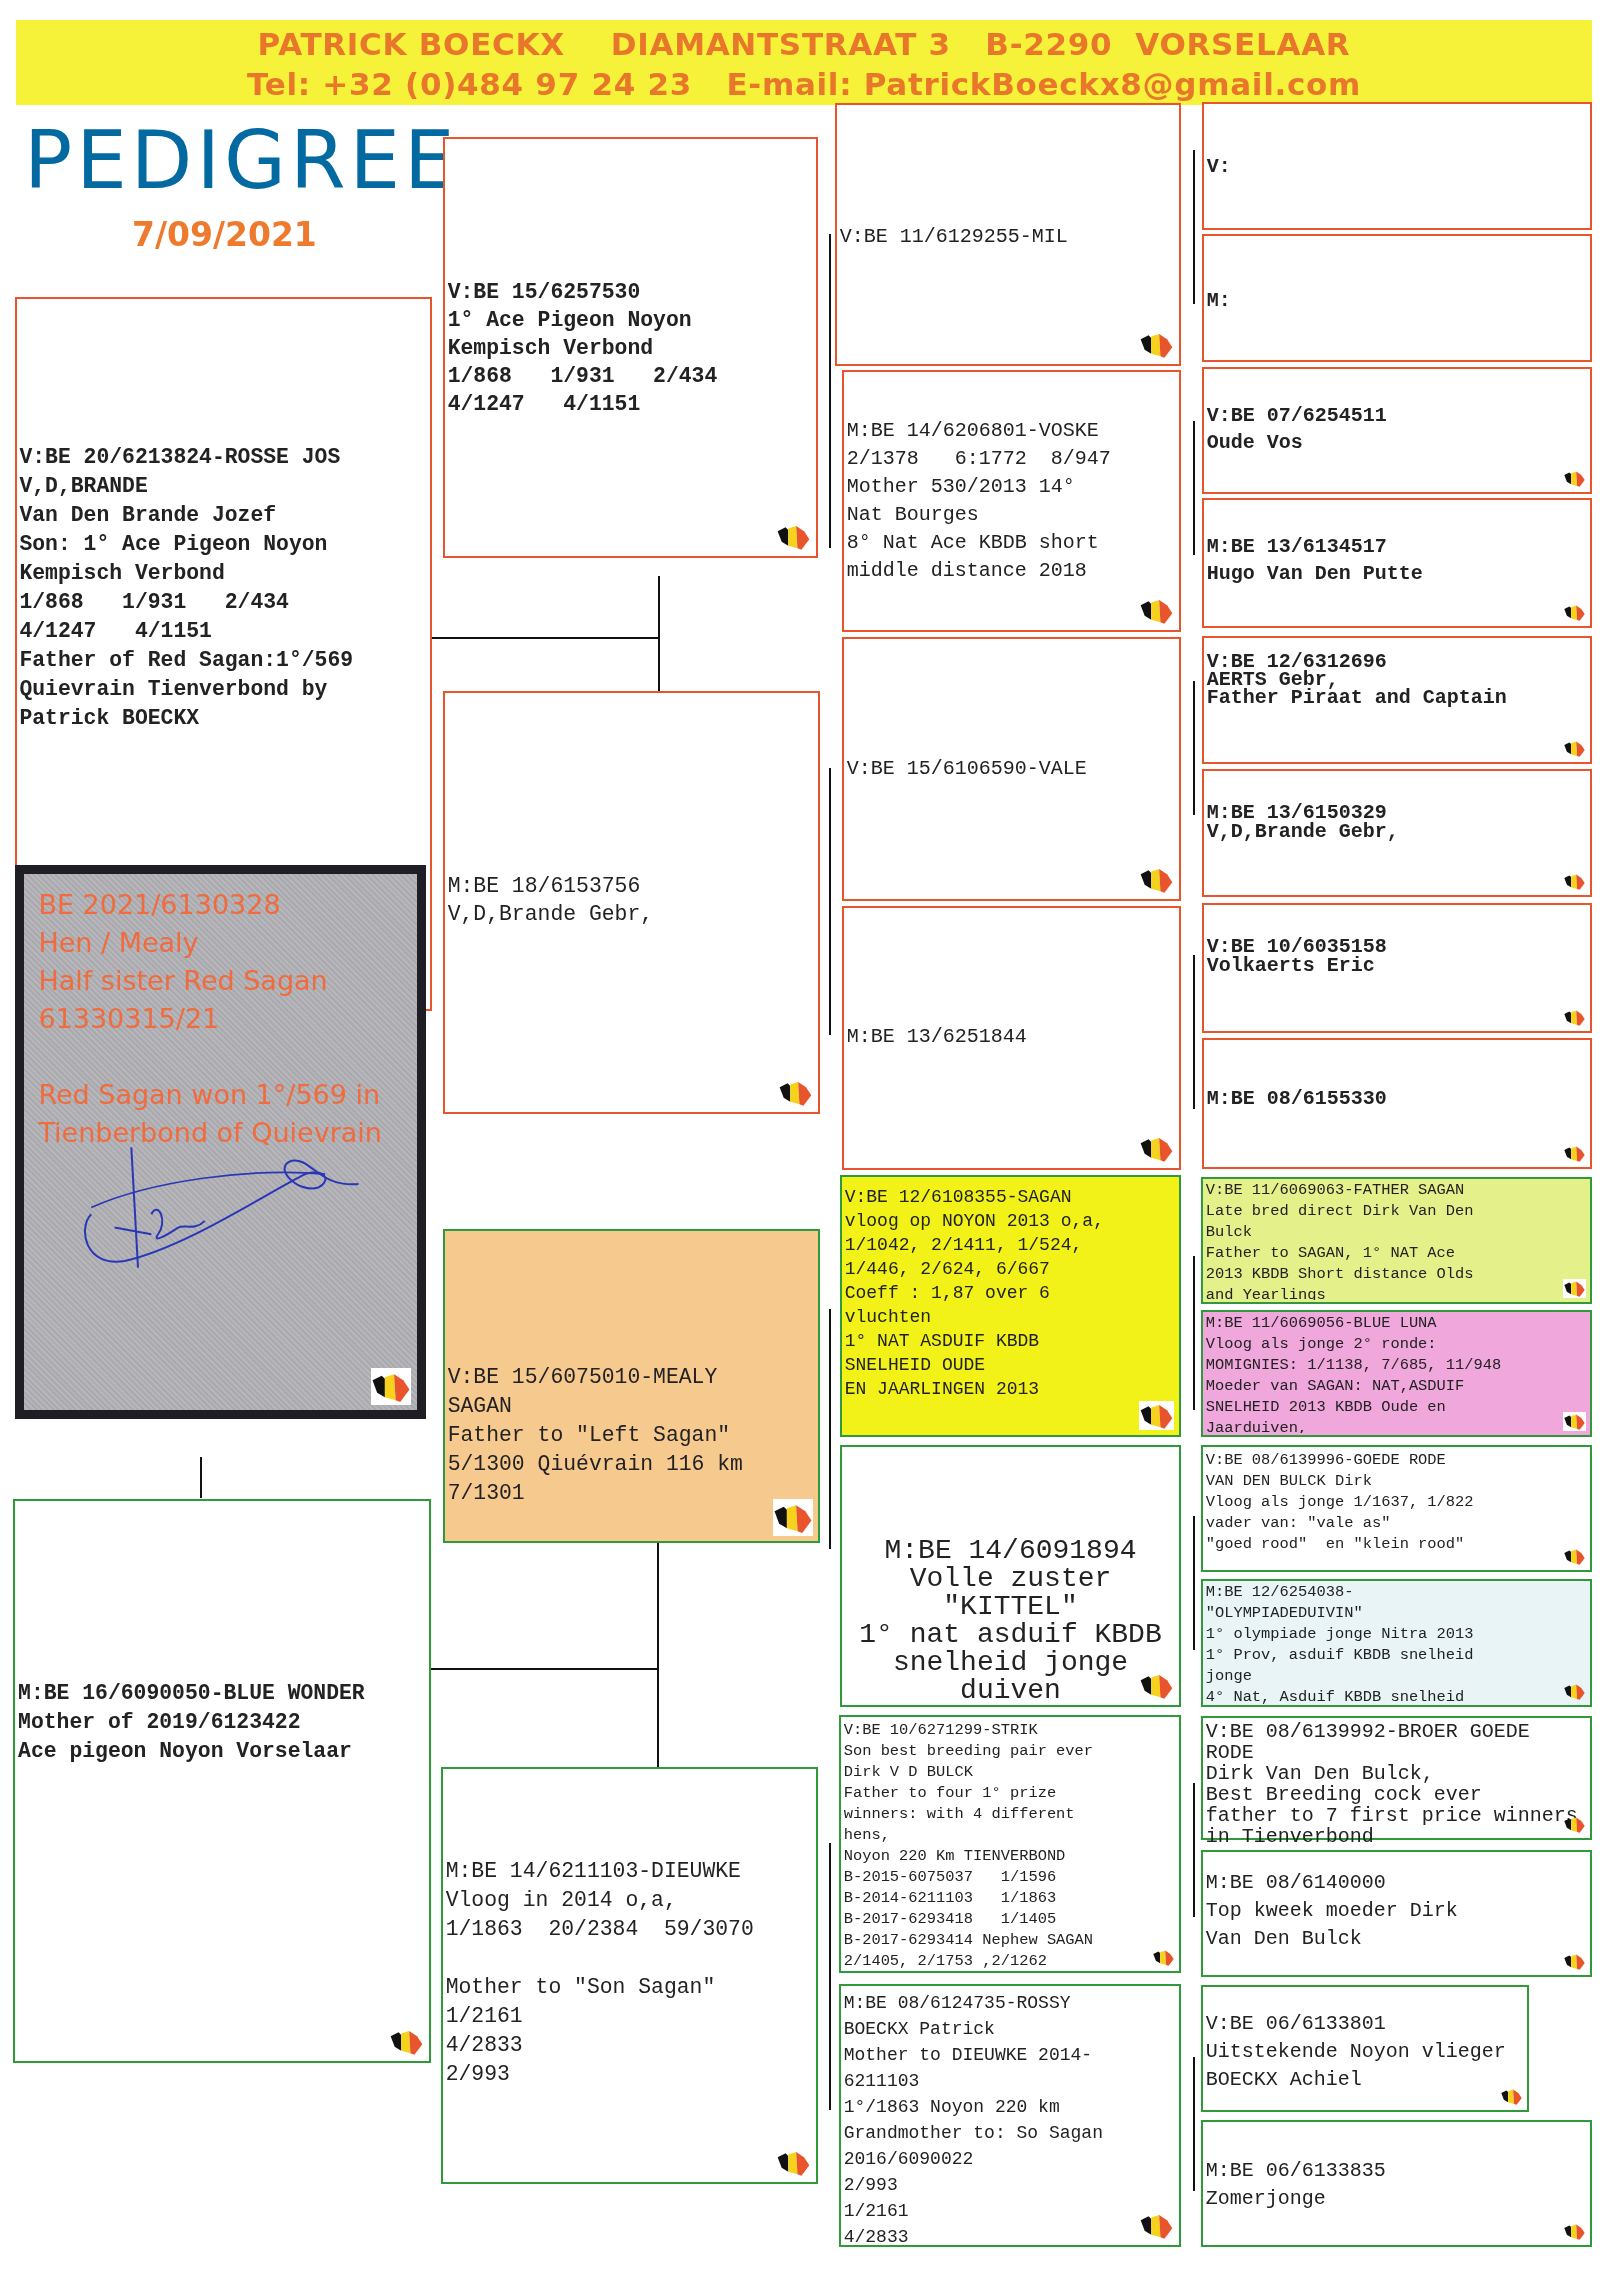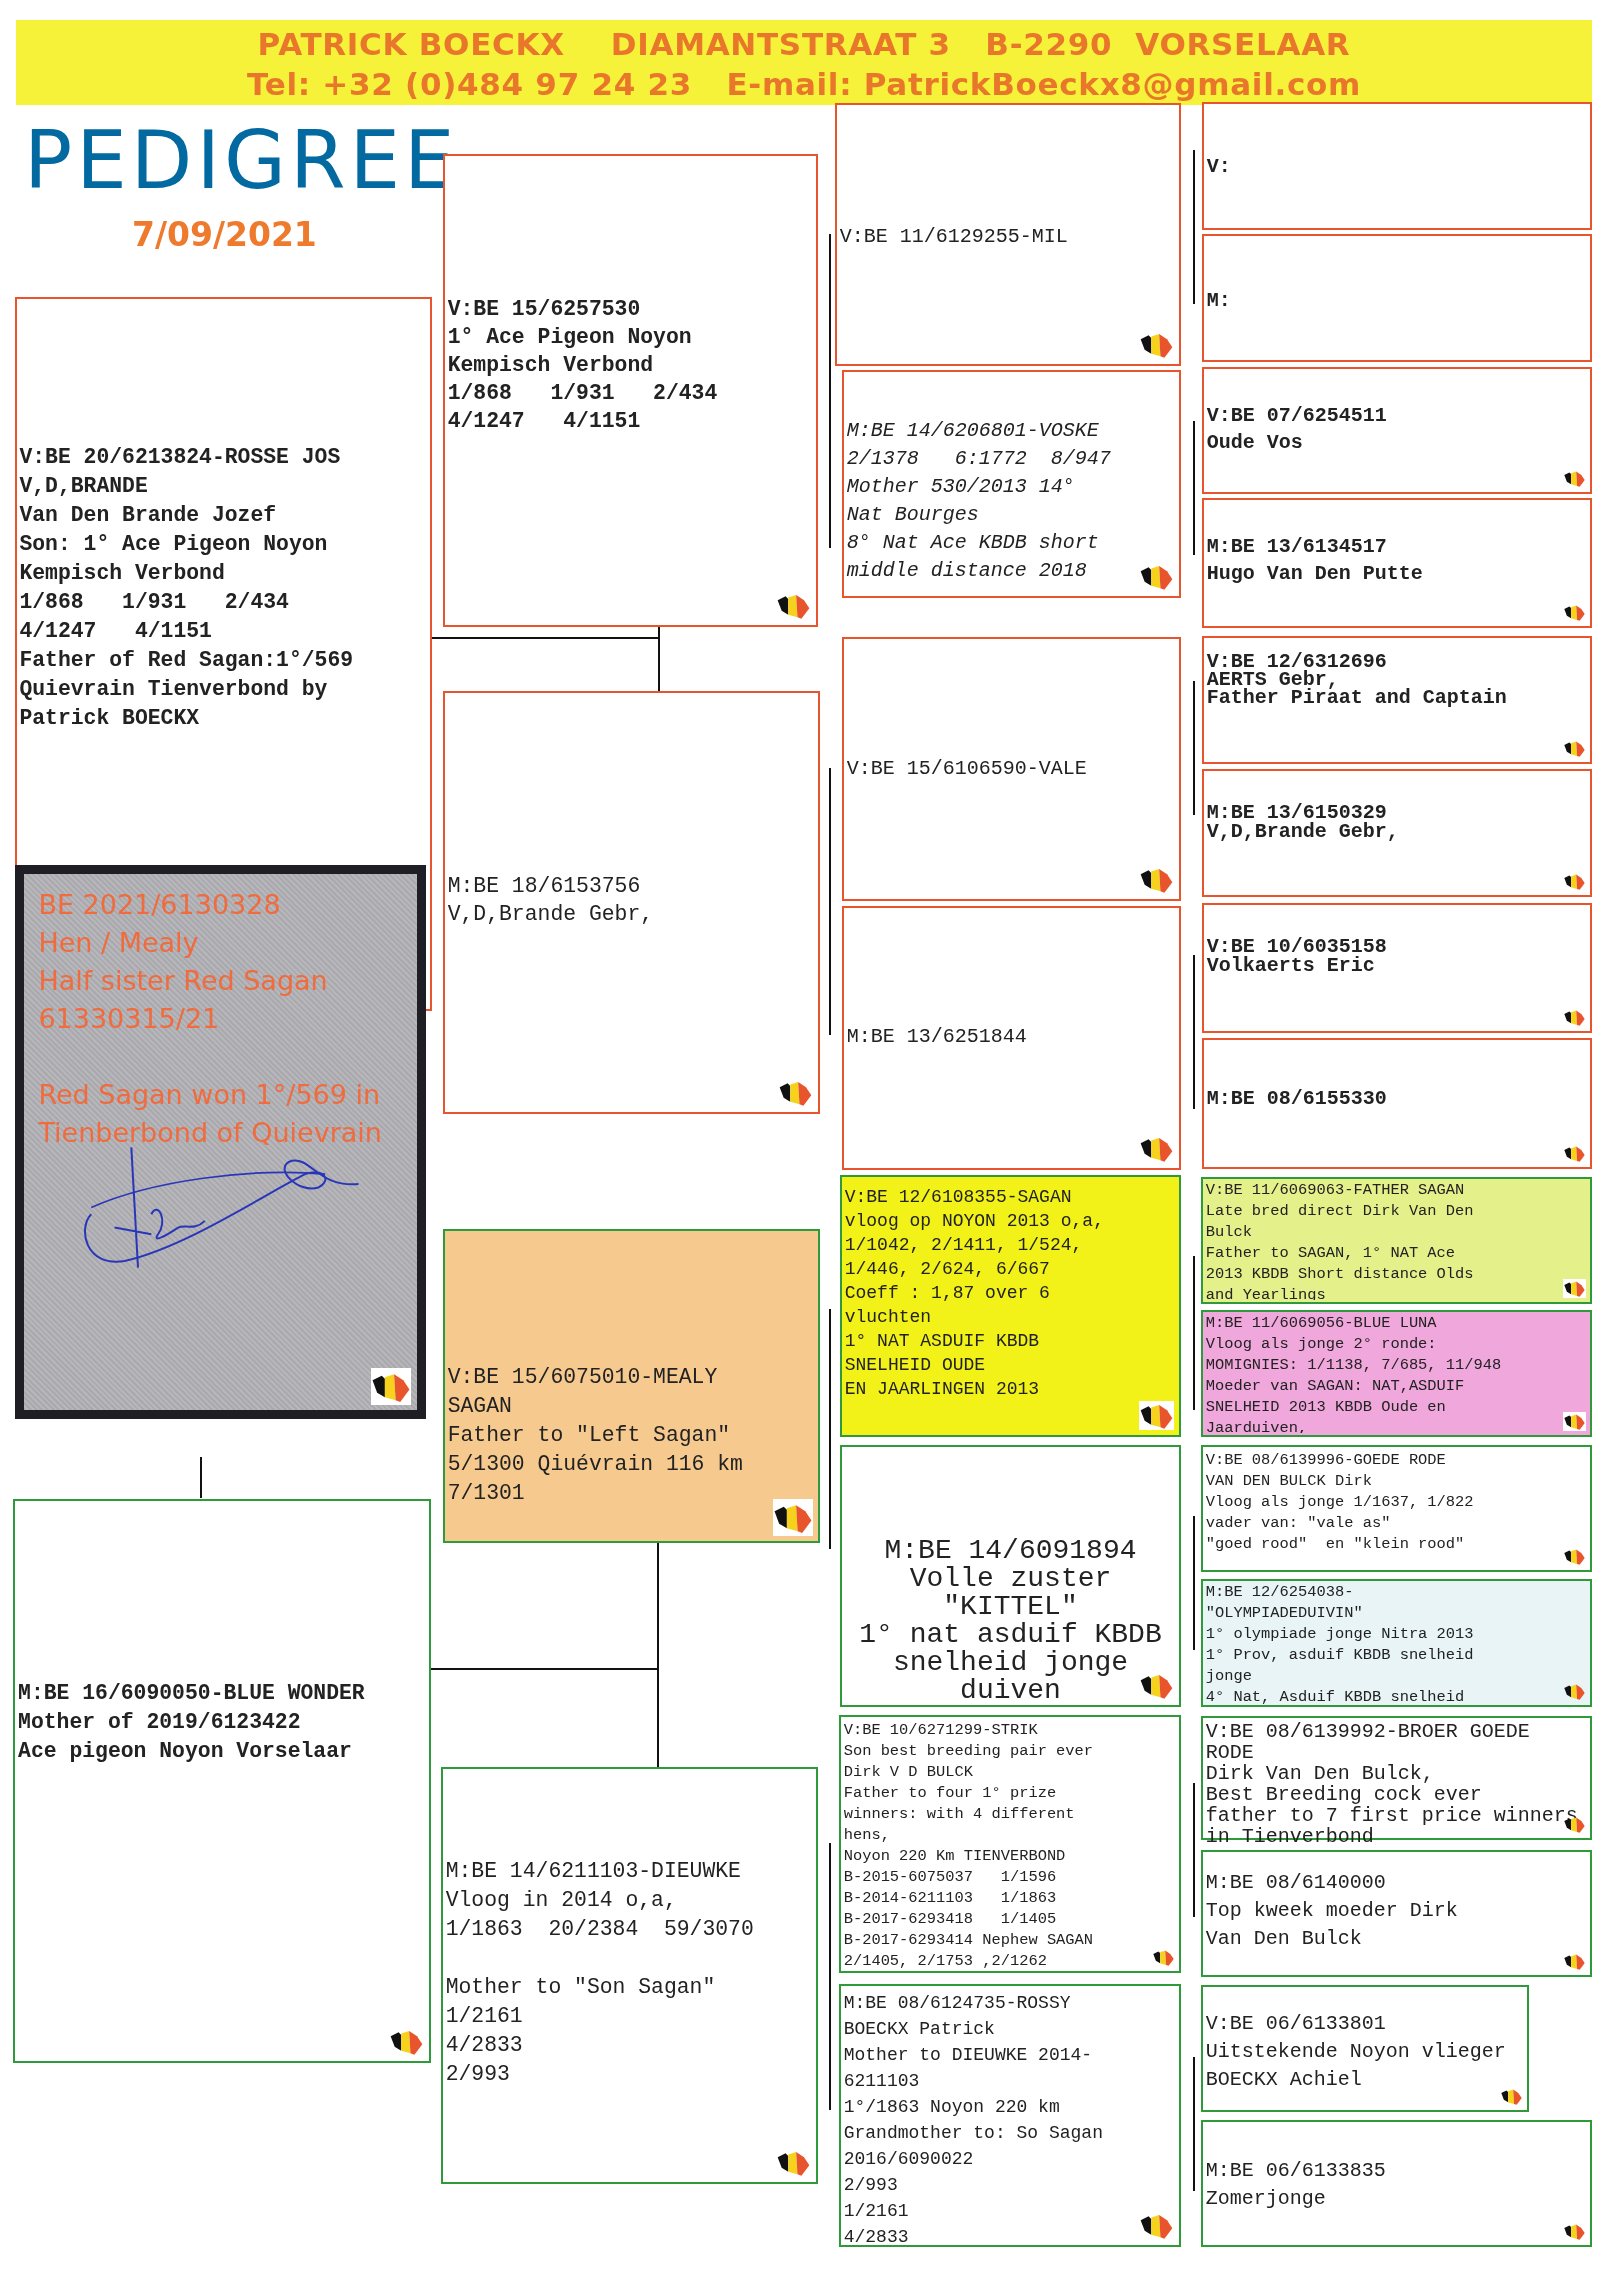--- a/index.html
+++ b/index.html
@@ -128,21 +128,21 @@
   <div class="txt" style="top:178px;font-size:21.4px;line-height:29px;">M:BE 16/6090050-BLUE WONDER
 Mother of 2019/6123422
 Ace pigeon Noyon Vorselaar</div>
   <svg class="flag" viewBox="0 0 52 44">
       <path d="M2 14 L14 8 L18 12 L18 36 L8 30 Z" fill="#111"></path>
       <path d="M18 10 L30 6 L32 40 L18 36 Z" fill="#f7d21c"></path>
       <path d="M30 6 L42 14 L50 26 L44 34 L38 42 L32 40 Z" fill="#e8552d"></path>
     </svg>
 </div>
 
-<div class="box bold" style="left:443px;top:154px;width:375px;height:473px;">
+<div class="box bold" style="left:443px;top:137px;width:375px;height:421px;">
   <div class="txt" style="top:139px;font-size:21.4px;line-height:28px;">V:BE 15/6257530
 1° Ace Pigeon Noyon
 Kempisch Verbond
 1/868   1/931   2/434
 4/1247   4/1151</div>
   <svg class="flag" viewBox="0 0 52 44">
       <path d="M2 14 L14 8 L18 12 L18 36 L8 30 Z" fill="#111"></path>
       <path d="M18 10 L30 6 L32 40 L18 36 Z" fill="#f7d21c"></path>
       <path d="M30 6 L42 14 L50 26 L44 34 L38 42 L32 40 Z" fill="#e8552d"></path>
     </svg>
@@ -189,21 +189,21 @@
 </div>
 
 <div class="box" style="left:835px;top:103px;width:346px;height:263px;">
   <div class="txt" style="top:118px;font-size:20px;line-height:27px;">V:BE 11/6129255-MIL</div>
   <svg class="flag" viewBox="0 0 52 44">
       <path d="M2 14 L14 8 L18 12 L18 36 L8 30 Z" fill="#111"></path>
       <path d="M18 10 L30 6 L32 40 L18 36 Z" fill="#f7d21c"></path>
       <path d="M30 6 L42 14 L50 26 L44 34 L38 42 L32 40 Z" fill="#e8552d"></path>
     </svg>
 </div>
-<div class="box" style="left:842px;top:370px;width:339px;height:228px;font-style:italic;">
+<div class="box" style="left:842px;top:370px;width:339px;height:262px;">
   <div class="txt" style="top:45px;font-size:20px;line-height:28px;">M:BE 14/6206801-VOSKE
 2/1378   6:1772  8/947
 Mother 530/2013 14°
 Nat Bourges
 8° Nat Ace KBDB short
 middle distance 2018</div>
   <svg class="flag" viewBox="0 0 52 44">
       <path d="M2 14 L14 8 L18 12 L18 36 L8 30 Z" fill="#111"></path>
       <path d="M18 10 L30 6 L32 40 L18 36 Z" fill="#f7d21c"></path>
       <path d="M30 6 L42 14 L50 26 L44 34 L38 42 L32 40 Z" fill="#e8552d"></path>

